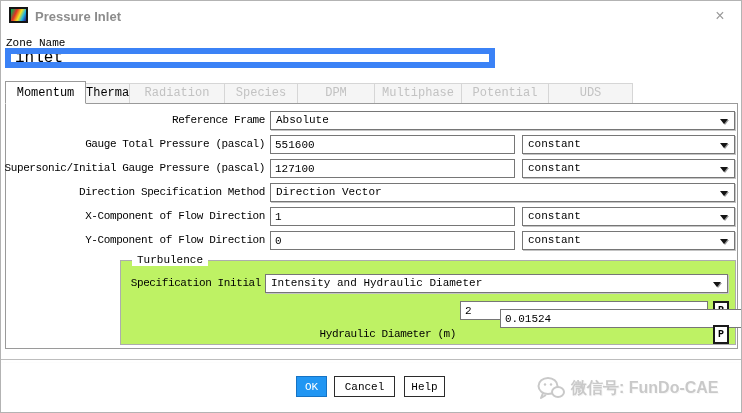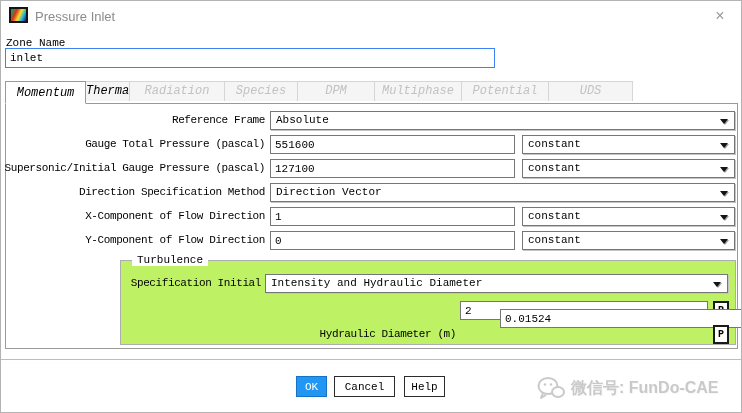--- a/index.html
+++ b/index.html
@@ -16,24 +16,24 @@
     background:linear-gradient(115deg,#17a14c 8%,#e03024 32%,#f7e11f 55%,#22b5e0 76%,#24309a 95%);
   }
   .title-text{position:absolute;left:34px;top:8px;font-family:"Liberation Sans",sans-serif;
     font-size:13px;color:#8c8c8c;}
   .close-btn{position:absolute;right:12px;top:6px;width:18px;height:18px;
     font-family:"Liberation Sans",sans-serif;font-size:16px;color:#9a9a9a;
     text-align:center;line-height:18px;cursor:default;}
   
   .zone-label{position:absolute;left:5px;top:36px;}
   .zone-input{position:absolute;left:4px;top:47px;width:490px;height:20px;
-    box-sizing:border-box;border:1px solid #3b82f6;padding:0 4px;
-    font-family:"Liberation Mono",monospace;font-size:11px;color:#000;outline:none;}
+    box-sizing:border-box;border:6px solid #3b82f6;padding:0 4px;
+    font-family:"Liberation Mono",monospace;font-size:16px;color:#000;outline:none;}
   
-  .tabs{position:absolute;left:4px;top:80px;height:23px;display:flex;align-items:flex-start;font-style:italic;}
+  .tabs{position:absolute;left:4px;top:80px;height:23px;display:flex;align-items:center;}
   .tab{box-sizing:border-box;height:20px;line-height:19px;text-align:center;
     background:#f5f5f5;border:1px solid #d6d6d6;border-bottom:none;margin-left:-1px;
     font-size:12px;color:#000;}
   .tab.disabled{color:#c2c2c2;}
   .tab.active{height:23px;line-height:22px;background:#fff;border:1px solid #9a9a9a;
     border-bottom:1px solid #fff;position:relative;z-index:3;margin-left:0;}
   
   .panel{position:absolute;left:4px;top:102px;width:733px;height:246px;
     box-sizing:border-box;border:1px solid #9a9a9a;background:#fff;}
   .flabel{position:absolute;left:0;width:264px;text-align:right;white-space:nowrap;
@@ -66,21 +66,21 @@
     font-family:"Liberation Sans",sans-serif;font-weight:bold;font-size:16px;
     text-shadow:1px 1px 0 #f7f7f7;}
 </style>
 </head>
 <body>
 
 <div class="dialog">
 
   <div class="titlebar">
     <div class="app-icon"></div>
-    <div class="title-text" style="color: rgb(140, 140, 140);">Pressure Inlet</div>
+    <div class="title-text" style="color: rgb(140, 140, 140); font-weight: bold;">Pressure Inlet</div>
     <div class="close-btn">×</div>
   </div>
 
   <div class="zone-label">Zone Name</div>
   <input class="zone-input" value="inlet" style="">
 
   <div class="tabs">
     <div class="tab active" style="width:81px">Momentum</div>
     <div class="tab" style="width:45px">Thermal</div>
     <div class="tab disabled" style="width:96px">Radiation</div>

